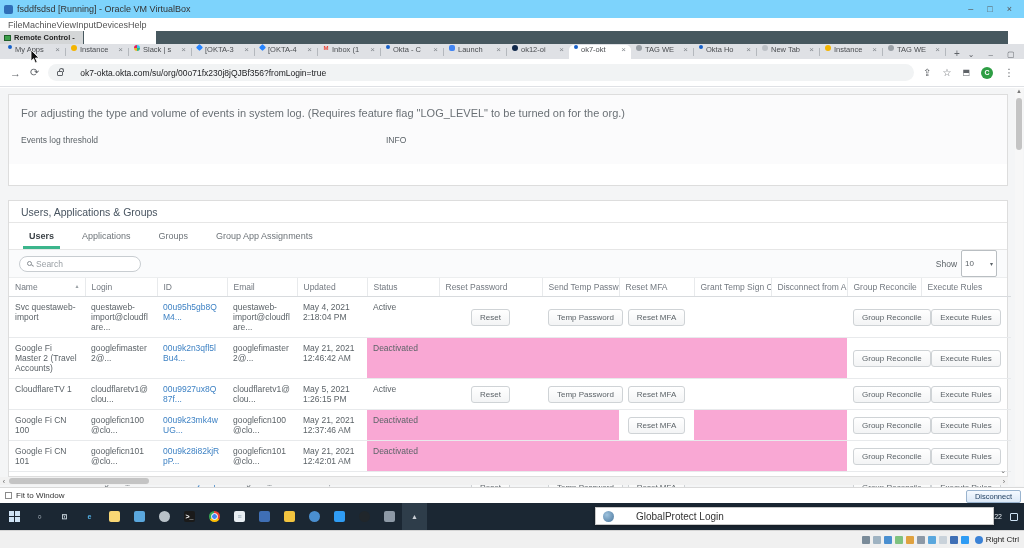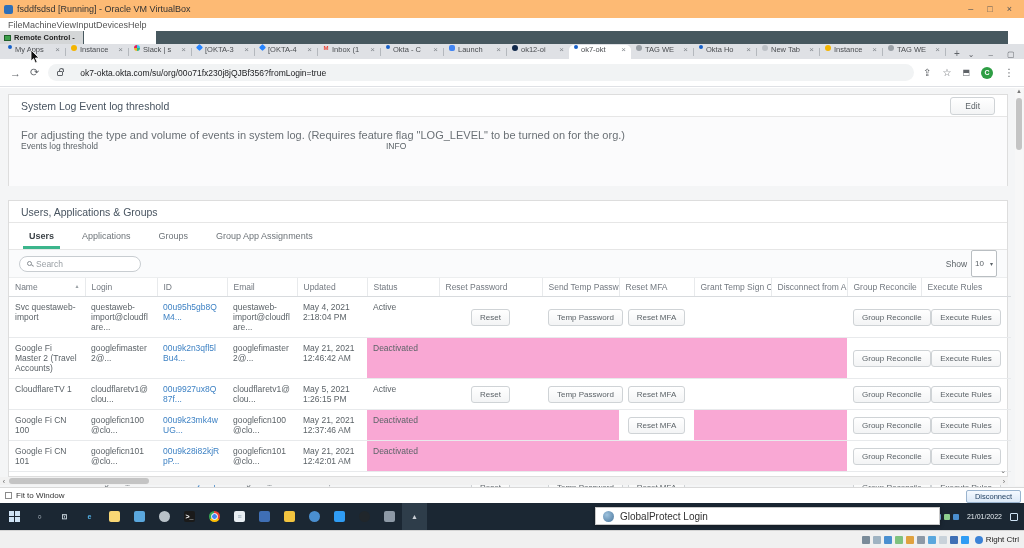--- a/index.html
+++ b/index.html
@@ -1,20 +1,20 @@
 <!DOCTYPE html>
 <html><head>
 <meta charset="utf-8">
 <style>
   * { margin:0; padding:0; box-sizing:border-box; }
   body { font-family:"Liberation Sans", sans-serif; background:#888; }
   .screen { position:relative; width:1024px; height:548px; background:#fff; overflow:hidden; font-family:"Liberation Sans", sans-serif; }
 
   
-  .vb-title { position:absolute; top:0; left:0; right:0; height:18px; background:#fdba74; display:flex; align-items:center; padding:0 4px; font-size:9px; color:#333;text-align:right; }
+  .vb-title { position:absolute; top:0; left:0; right:0; height:18px; background:#7dd3fc; display:flex; align-items:center; padding:0 4px; font-size:9px; color:#333;text-align:right; }
   .vb-cube { width:9px; height:9px; background:#2f6fb8; border-radius:2px; margin-right:4px; flex:none; }
   .vb-ctrls { margin-left:auto; display:flex; gap:14px; color:#555; font-size:9px; padding-right:8px; }
   .vb-menu { position:absolute; top:18px; left:0; right:0; height:13px; background:#fff; display:flex; align-items:center; padding-left:8px; font-size:9px; color:#555; }
   .rc-bar { position:absolute; top:31px; left:0; right:16px; height:13px; background:#47585f; display:flex; align-items:stretch; }
   .rc-tab { background:#d4d6d7; display:flex; align-items:center; gap:3px; padding:0 8px 0 4px; font-size:7.5px; font-weight:bold; color:#222; }
   .rc-mon { width:7px; height:6px; background:#3da04a; border:1px solid #1f5f2a; flex:none; }
   .rc-blank { width:72px; background:#fff; margin-left:1px; }
 
   
   .tabstrip { position:absolute; top:44px; left:0; right:0; height:15px; background:#dfe1e5; display:flex; align-items:flex-end; padding-left:3px; }
@@ -46,35 +46,35 @@
 
   
   .content { position:absolute; top:88px; left:0; right:0; height:399px; background:#f4f5f6; overflow:hidden; }
   .sec { position:absolute; left:8px; right:16px; background:#fff; border:1px solid #ddd; }
   .sec-head { height:22px; display:flex; align-items:center; padding:0 12px; border-bottom:1px solid #e6e6e6; font-size:10.5px; color:#485460; }
   .edit-btn, .tbtn { border:1px solid #cfd3d6; border-radius:3px; background:linear-gradient(#fff,#f3f4f5); color:#5c6368; }
   .edit-btn { margin-left:auto; font-size:8.5px; padding:3px 14px; }
   .sec1 { top:6px; height:92px; }
   .sec1-body { background:#fbfbfc; padding:12px 12px 0 12px; height:69px; }
   .sec1-desc { font-size:11px; color:#6a7075; }
-  .fieldrow { display:flex; font-size:8.5px; color:#5c6368; }
+  .fieldrow { display:flex; margin-top:16px; font-size:8.5px; color:#5c6368; }
   .fieldrow .fl { width:365px; }
   .sec2 { top:112px; bottom:10px; }
   .uag-tabs { height:27px; display:flex; align-items:stretch; padding-left:6px; border-bottom:1px solid #e6e6e6; }
   .uag-tab { display:flex; align-items:center; padding:0 14px; font-size:9px; color:#6e7479; position:relative; }
   .uag-tab.active { color:#3c4247; font-weight:bold; }
   .uag-tab.active::after { content:''; position:absolute; left:8px; right:8px; bottom:0; height:3px; background:#3cb58c; }
   .search-row { height:28px; background:#fafbfc; display:flex; align-items:center; padding:0 10px; border-bottom:1px solid #eceeef; }
   .search-pill { width:122px; height:16px; border:1px solid #c8cdd1; border-radius:9px; background:#fff; display:flex; align-items:center; gap:4px; padding:0 7px; }
   .mag { width:5px; height:5px; border:1px solid #8a9095; border-radius:50%; position:relative; flex:none; }
   .mag::after { content:''; position:absolute; width:3px; height:1px; background:#8a9095; right:-3px; bottom:-1px; transform:rotate(40deg); }
   .search-pill input { border:none; outline:none; width:100%; font-size:8.5px; color:#444; background:transparent; font-family:"Liberation Sans",sans-serif; }
   .search-pill input::placeholder { color:#9aa0a5; }
   .show-wrap { margin-left:auto; display:flex; align-items:center; gap:4px; font-size:8.5px; color:#5c6368; }
-  .show-sel { border:1px solid #b9bec2; border-radius:2px; background:#fff; font-size:8px; padding:8px 3px; display:flex; gap:6px; align-items:center; }
+  .show-sel { border:1px solid #b9bec2; border-radius:2px; background:#fff; font-size:8px; padding:8px 3px; display:flex; gap:16px; align-items:center; }
 
   table.grid { border-collapse:collapse; table-layout:fixed; width:1002px; }
   table.grid th { font-size:8.5px; font-weight:normal; color:#737980; text-align:left; padding:4px 6px; border-bottom:1px solid #d8dbde; border-right:1px solid #e8eaec; height:17px; white-space:nowrap; overflow:hidden; }
   table.grid th:last-child { border-right:none; }
   table.grid td { font-size:8.5px; color:#5c6368; padding:5px 6px; border-bottom:1px solid #e8eaec; vertical-align:top; word-break:break-word; height:26px; }
   table.grid td.ctr { text-align:center; vertical-align:middle; }
   td .idlink { color:#3e82c4; text-decoration:none; word-break:break-all; }
   td.dim { background:#f9a8d4; color:#a7abaf;margin-top:40px; }
   .tbtn { font-size:8px; padding:3px 8px; white-space:nowrap; }
 
@@ -103,21 +103,21 @@
   .ci.chrome::after { content:''; position:absolute; width:5px; height:5px; border-radius:50%; background:#4285f4; border:1px solid #fff; }
   .win-grid { display:grid; grid-template-columns:5px 5px; grid-template-rows:5px 5px; gap:1px; }
   .win-grid span { background:#cfe3f5; }
   .tray { margin-left:auto; display:flex; align-items:center; gap:4px; padding-right:6px; height:27px; }
   .tray .chev { color:#d7e2ea; font-size:7px; }
   .tray-ic { width:6px; height:6px; border-radius:1px; flex:none; }
   .tray-date { color:#e8eef3; font-size:7px; margin-left:4px; }
   .tray-note { width:8px; height:8px; border:1px solid #cfe3f5; border-radius:1px; margin-left:4px; }
 
   
-  .gp { position:absolute; left:595px; top:507px; width:345px; height:18px; background:#fff; border:1px solid #c9c9c9; box-shadow:0 1px 4px rgba(0,0,0,.35); display:flex; align-items:center; gap:6px; padding-left:7px; font-size:10px; color:#333; z-index:6; }
+  .gp { position:absolute; left:595px; top:507px; width:399px; height:18px; background:#fff; border:1px solid #c9c9c9; box-shadow:0 1px 4px rgba(0,0,0,.35); display:flex; align-items:center; gap:22px; padding-left:7px; font-size:10px; color:#333; z-index:6; }
   .gp-globe { width:11px; height:11px; border-radius:50%; background:radial-gradient(circle at 35% 35%, #9fc3de, #49759c); flex:none; }
 
   
   .vb-status { position:absolute; top:530px; left:0; right:0; height:18px; background:#f0f0f0; border-top:1px solid #d5d5d5; display:flex; align-items:center; justify-content:flex-end; gap:3px; padding-right:5px; font-size:8px; color:#222; }
   .st-ic { width:8px; height:8px; border-radius:1px; flex:none; }
   .rctrl-dot { width:8px; height:8px; border-radius:50%; background:#3b82d6; flex:none; margin-left:3px; }
 
   .cursor { position:absolute; left:30px; top:50px; z-index:20; }
 </style>
 </head>
@@ -264,24 +264,20 @@
       <span>☆</span>
       <span style="font-size:8px;">⬒</span>
       <span class="avatar">C</span>
       <span>⋮</span>
     </span>
   </div>
 
   <div class="content">
 
     <div class="sec sec1">
-      <div class="sec-head">
-        <span>System Log Event log threshold</span>
-        <button class="edit-btn">Edit</button>
-      </div>
       <div class="sec1-body">
         <div class="sec1-desc">For adjusting the type and volume of events in system log. (Requires feature flag "LOG_LEVEL" to be turned on for the org.)</div>
         <div class="fieldrow">
           <span class="fl">Events log threshold</span>
           <span>INFO</span>
         </div>
       </div>
     </div>
 
     <div class="sec sec2">

